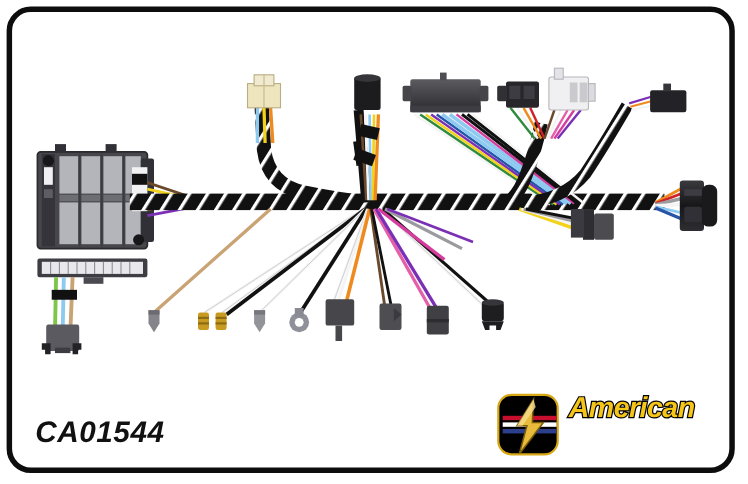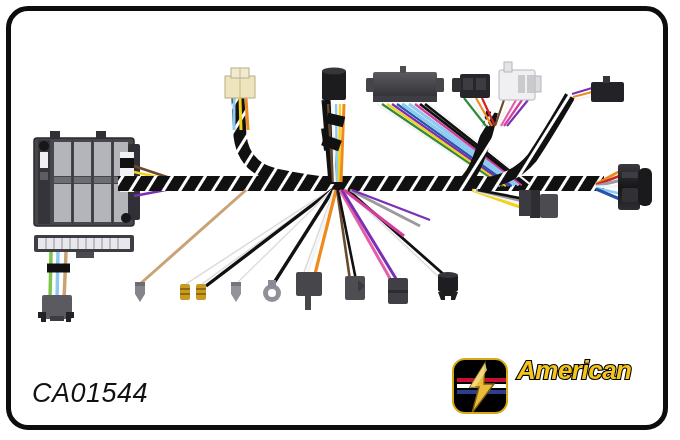--- a/index.html
+++ b/index.html
@@ -1,20 +1,20 @@
 <!DOCTYPE html>
 <html><head>
 <meta charset="utf-8">
 <style>
   html,body{margin:0;padding:0;background:#ffffff;}
   body{width:680px;height:440px;overflow:hidden;font-family:"Liberation Sans",sans-serif;}
   #stage{position:relative;width:680px;height:440px;background:#ffffff;}
   #frame{position:absolute;left:6px;top:6px;width:662px;height:424px;border:5px solid #0d0d0d;border-radius:22px;box-sizing:border-box;background:#ffffff;}
   #diagram{position:absolute;left:0;top:0;width:680px;height:440px;}
-  #partnum{position:absolute;left:32px;top:378px;font-family:"Liberation Sans",sans-serif;font-weight:normal;font-style:italic;font-size:27px;letter-spacing:0.5px;color:#111;}
+  #partnum{position:absolute;left:32px;top:378px;font-family:"Liberation Sans",sans-serif;font-weight:bold;font-style:italic;font-size:27px;letter-spacing:0.5px;color:#111;}
   #logo{position:absolute;left:452px;top:358px;width:198px;height:60px;display:flex;}
   #badge{position:relative;width:56px;height:56px;border-radius:13px;background:#000;border:2.5px solid #d8a714;box-sizing:border-box;overflow:hidden;flex:0 0 auto;}
   .stripe{position:absolute;left:3px;width:50px;height:4px;}
   #wordmark{margin-left:9px;line-height:0.93;}
   .wm{font-family:"Liberation Sans",sans-serif;font-weight:bold;font-style:italic;font-size:26px;color:#f5c518;
       -webkit-text-stroke:2.2px #000;paint-order:stroke fill;letter-spacing:-0.5px;display:block;}
 </style>
 </head>
 <body>
 

